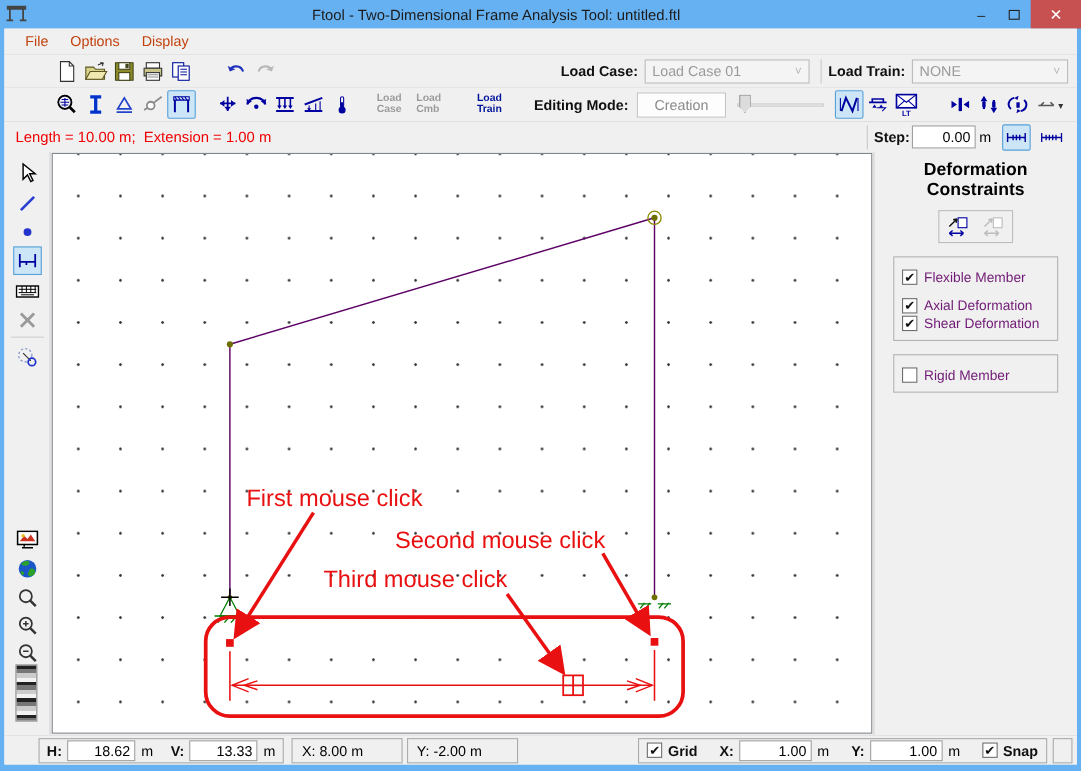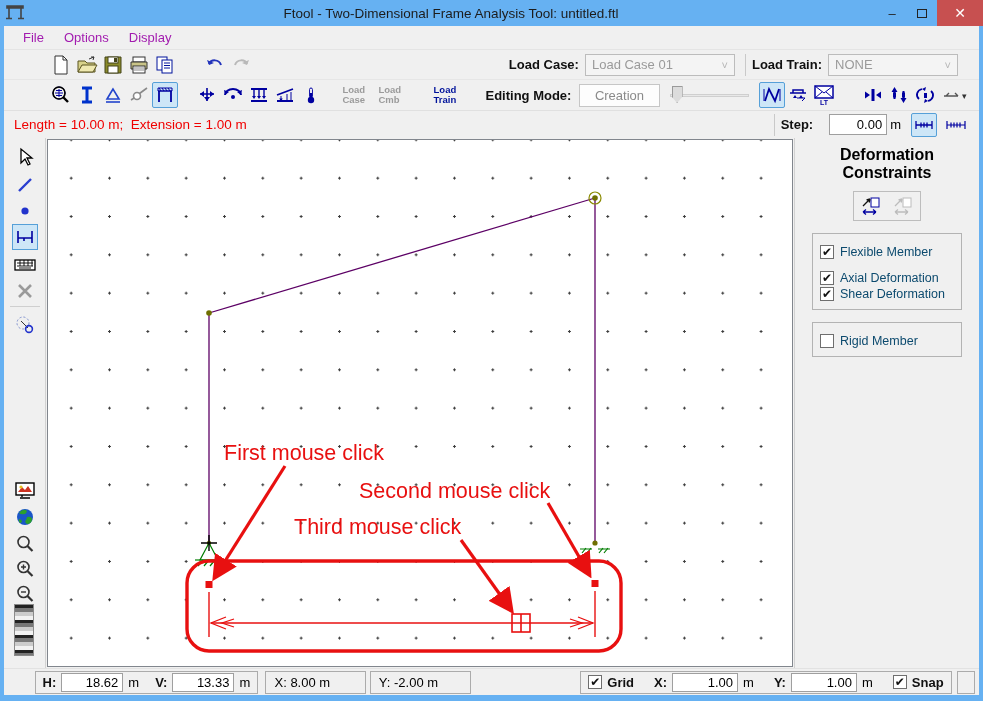--- a/index.html
+++ b/index.html
@@ -12,21 +12,21 @@
   .window{width:983px;height:701px;border-left:4px solid var(--frame);border-right:4px solid var(--frame);border-bottom:6px solid var(--frame);display:flex;flex-direction:column;background:var(--bg);}
   
   .titlebar{height:26px;background:var(--frame);display:flex;align-items:center;flex:0 0 26px;margin:0 -4px;padding-left:0;}
   .app-icon{width:20px;height:18px;margin-left:5px;}
   .title{flex:1;text-align:center;font-size:13.5px;color:#1c1c1c;}
   .wbtn{width:30px;height:26px;display:flex;align-items:center;justify-content:center;color:#222;font-size:13px;}
   .wbtn.close{width:46px;background:#c75050;color:#fff;font-size:14px;}
   .maxglyph{width:10px;height:9px;border:1.6px solid #222;}
   
   .menubar{height:24px;background:var(--bg);display:flex;align-items:center;padding-left:10px;gap:2px;border-bottom:1px solid #e4e4e4;flex:0 0 24px;}
-  .menu-item{font-size:13px;padding:3px 9px;color:#a21caf;}
+  .menu-item{font-size:13px;padding:3px 9px;color:#c2410c;}
   
   .tb{height:30px;display:flex;align-items:center;background:var(--bg);flex:0 0 30px;}
   .tbtn{width:26px;height:26px;display:flex;align-items:center;justify-content:center;border:1px solid transparent;border-radius:2px;flex:0 0 auto;}
   .tbtn.sel{background:var(--sel-bg);border-color:var(--sel-bd);}
   .vsep{width:1px;height:22px;background:#c9c9c9;margin:0 6px;flex:0 0 1px;}
   .lbl{font-size:13px;font-weight:bold;color:#101010;white-space:nowrap;}
   .combo{height:22px;background:#f4f4f4;border:1px solid #bcbcbc;display:flex;align-items:center;padding:0 6px;color:#9a9a9a;font-size:13px;}
   .combo .chev{margin-left:auto;color:#b5b5b5;font-size:11px;}
   .btn2line{font-size:9.5px;font-weight:bold;line-height:1.05;text-align:left;padding:1px 3px;}
   .creation-btn{width:92px;height:23px;border:1px solid #c6c6c6;background:#fdfdfd;color:#8a8a8a;font-size:13px;display:flex;align-items:center;justify-content:center;}
@@ -45,21 +45,21 @@
   .canvas{flex:1;position:relative;background:#fff;border:1px solid #81868d;margin:1px;
     background-image:radial-gradient(circle,#3c3c3c 1px,transparent 1.4px);
     background-size:38.33px 38.33px;background-position:4px 19px;}
   .canvas svg{position:absolute;left:0;top:0;}
   .rpanel{width:185px;background:var(--bg);border-left:1px solid #d2d2d2;position:relative;flex:0 0 185px;}
   .rtitle{text-align:center;font-size:16px;font-weight:bold;margin-top:8px;}
   .rbtns{width:68px;height:30px;border:1px solid #bdbdbd;margin:9px auto 0;display:flex;align-items:center;justify-content:center;gap:4px;background:var(--bg);}
   .groupbox{width:150px;margin:12px auto 0;border:1px solid #b3b3b3;padding:9px 7px 8px;background:var(--bg);}
   .cbrow{display:flex;align-items:center;gap:6px;margin-top:2px;}
   .cbbox{width:14px;height:14px;background:#fff;border:1px solid #6e6e6e;display:flex;align-items:center;justify-content:center;font-size:12px;color:#111;flex:0 0 14px;line-height:1;}
-  .cblabel{font-size:12.5px;color:#0c4a6e;white-space:nowrap;}
+  .cblabel{font-size:12.5px;color:#701a75;white-space:nowrap;}
   
   .bottombar{height:27px;background:var(--bg);display:flex;align-items:center;flex:0 0 27px;border-top:1px solid #e2e2e2;font-size:13px;}
   .bgrp{height:23px;border:1px solid #ababab;display:flex;align-items:center;padding:0 7px;gap:5px;background:var(--bg);}
   .binput{height:19px;border:1px solid #9f9f9f;background:#fff;font-size:13px;text-align:right;padding-right:4px;}
   .bpanel{height:23px;border:1px solid #ababab;display:flex;align-items:center;padding:0 8px;font-weight:normal;white-space:nowrap;}
   svg{display:block;}
 </style>
 </head>
 <body>
 
@@ -134,21 +134,21 @@
         </svg>
       </div>
     <div style="margin-left:auto"></div>
     <span class="lbl">Load Case:</span>
     <div class="combo" style="width:150px;margin:0 4px 0 6px;">
       <span>Load Case 01</span>
       <span class="chev">˅</span>
     </div>
     <div class="vsep"></div>
     <span class="lbl">Load Train:</span>
-    <div class="combo" style="width:130px;margin:0 21px 0 6px;">
+    <div class="combo" style="width:142px;margin:0 8px 0 6px;">
       <span>NONE</span>
       <span class="chev">˅</span>
     </div>
   </div>
 
   <div class="tb" style="padding-left:44px;">
     <div class="tbtn">
         <svg width="22" height="20" viewBox="0 0 22 20">
           <circle cx="9" cy="8" r="6" fill="none" stroke="#0000a0"></circle>
           <path d="M5 8 h8 M9 4 v8 M6 5.5 h6 M6 10.5 h6" stroke="#0000a0"></path>
@@ -283,21 +283,21 @@
         </svg>
       </div>
     <div style="width:8px"></div>
   </div>
 
   <div class="statusrow">
     <span class="redmsg">Length = 10.00 m;  Extension = 1.00 m</span>
     <div style="margin-left:auto"></div>
     <div class="vsep"></div>
     <span class="lbl">Step:</span>
-    <input class="stepinput" style="margin-left: 16px;" value="0.00">
+    <input class="stepinput" style="margin-left: 2px;" value="0.00">
     <span style="font-size:13px;margin:0 10px 0 3px;">m</span>
     <div class="tbtn sel" style="height:24px">
         <svg width="20" height="10" viewBox="0 0 20 10">
           <path d="M2 5 h16 M2 1 v8 M18 1 v8 M7 2.5 v5 M10 2.5 v5 M13 2.5 v5" stroke="#0000a0" stroke-width="1.3"></path>
         </svg>
       </div>
     <div style="width:6px"></div>
     <div class="tbtn" style="height:24px">
         <svg width="22" height="10" viewBox="0 0 22 10">
           <path d="M2 5 h18 M2 1 v8 M20 1 v8 M6 2.5 v5 M9 2.5 v5 M12 2.5 v5 M15 2.5 v5" stroke="#0000a0" stroke-width="1.2"></path>

